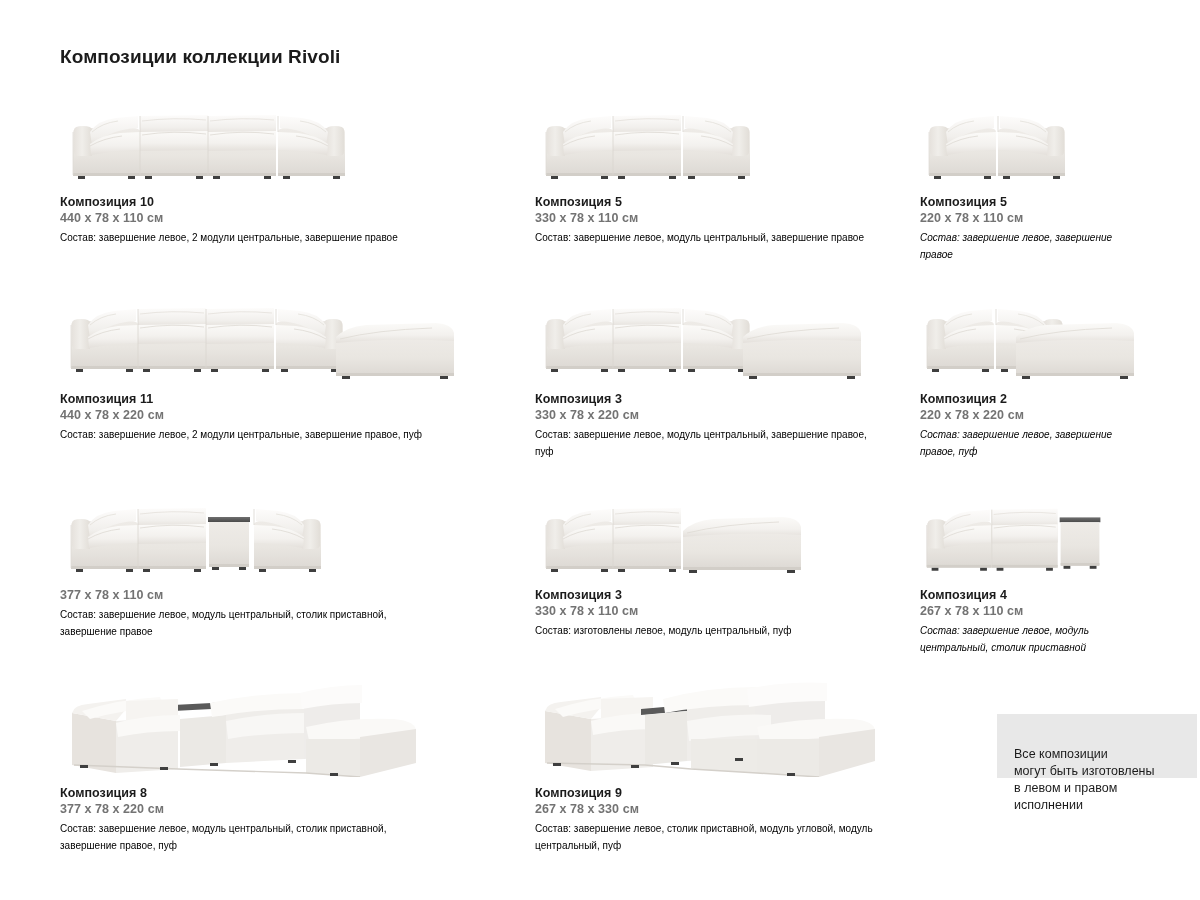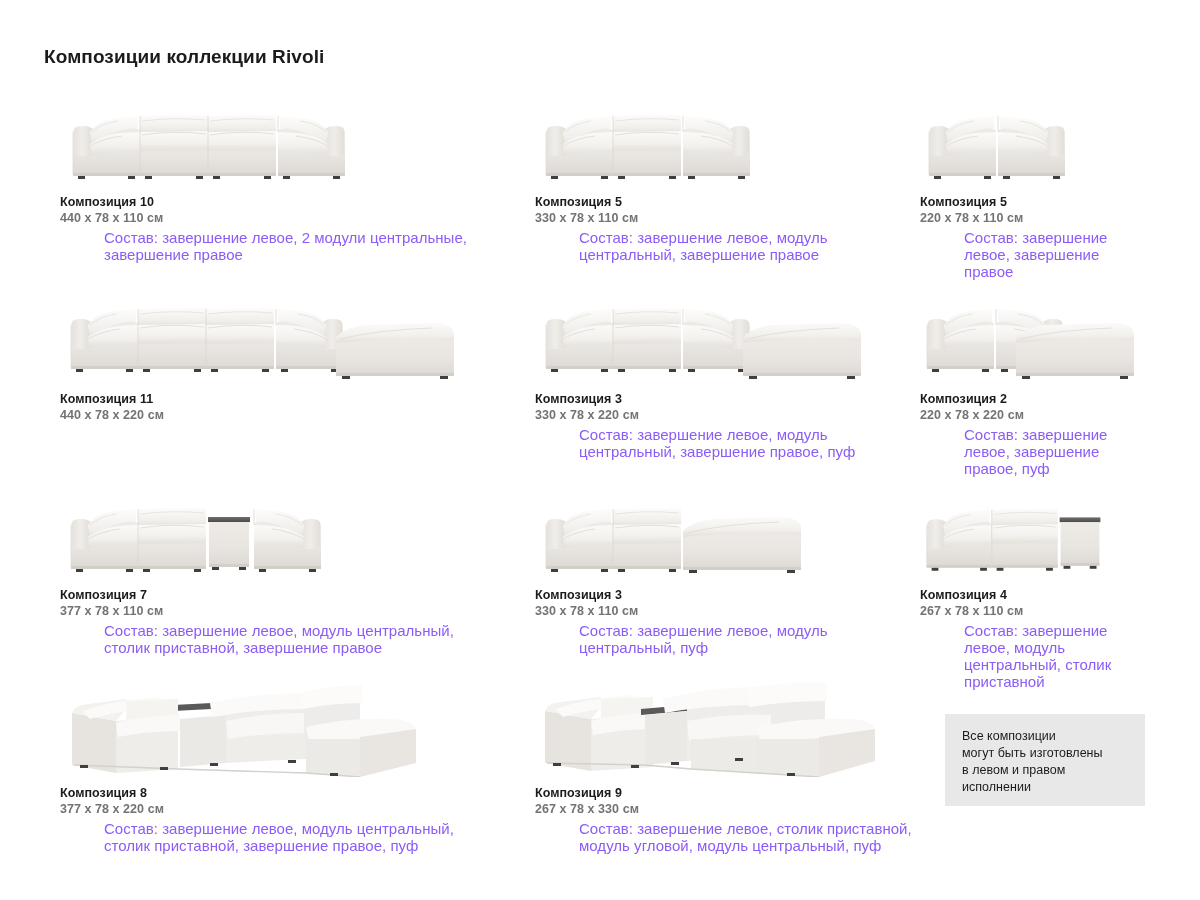--- a/index.html
+++ b/index.html
@@ -8,21 +8,21 @@
     width:1200px;height:900px;
     background:#ffffff;
     font-family:"Liberation Sans","DejaVu Sans",sans-serif;
     color:#1c1c1c;
     overflow:hidden;
     -webkit-font-smoothing:antialiased;
   }
   .page{position:relative;width:1200px;height:900px;box-sizing:border-box;}
 
   .page-title{
-    position:absolute;left:44px;top:46px;
+    position:absolute;left:60px;top:46px;
     font-size:19px;font-weight:700;letter-spacing:.1px;color:#1b1b1b;
   }
 
   .grid{
     position:absolute;left:60px;top:88px;
     width:1085px;
   }
   .row{display:flex;width:1085px;}
   .row-1{height:197px;}
   .row-2{height:196px;}
@@ -46,36 +46,35 @@
   .caption{margin-top:8px;}
   .c-name{
     font-size:12.5px;font-weight:700;color:#1b1b1b;
     line-height:16px;letter-spacing:.05px;
   }
   .c-dims{
     font-size:12.5px;font-weight:700;color:#737373;
     line-height:17px;letter-spacing:.05px;
   }
   .c-desc{
-    font-size:15px;font-weight:400;color:#8b5cf6;
+    font-size:10px;font-weight:400;color:#000000;
     line-height:17px;letter-spacing:.02px;
     margin-top:2px;
     max-width:100%;
-    margin-left:44px;
   }
   .col-a .c-desc{max-width:378px;}
   .col-b .c-desc{max-width:352px;}
-  .col-c .c-desc{max-width:228px;}
+  .col-c .c-desc{max-width:228px;font-style:italic;}
 
   .info-box{
-    position:absolute;left:945px;top:714px;
-    width:200px;height:92px;
+    position:absolute;left:997px;top:714px;
+    width:200px;height:64px;
     background:#e8e8e8;
     box-sizing:border-box;
-    padding:14px 16px 0 17px;
+    padding:32px 16px 0 17px;
   }
   .info-box .info-line{
     font-size:12.5px;line-height:17px;color:#1b1b1b;font-weight:400;
     letter-spacing:.02px;white-space:nowrap;
   }
 </style>
 </head>
 <body>
 
 <div class="page">
@@ -232,20 +231,21 @@
               <use href="#modCenter" x="70" y="0"></use>
               <use href="#modCenter" x="138" y="0"></use>
               <use href="#modRightArm" x="206" y="0"></use>
               <use href="#modOttoman" x="268" y="24"></use>
             </g>
           </svg>
         </div>
         <div class="caption">
           <div class="c-name">Композиция 11</div>
           <div class="c-dims">440 x 78 x 220 см</div>
+          <div class="c-desc">Состав: завершение левое, 2 модули центральные, завершение правое, пуф</div>
         </div>
       </div>
 
       <div class="col col-b">
         <div class="figure">
           <svg width="340" height="98" viewBox="0 0 340 98">
             <g transform="translate(8,10)">
               <use href="#modLeftArm" x="0" y="0"></use>
               <use href="#modCenter" x="70" y="0"></use>
               <use href="#modRightArm" x="138" y="0"></use>
@@ -285,40 +285,39 @@
           <svg width="350" height="98" viewBox="0 0 350 98">
             <g transform="translate(8,14)">
               <use href="#modLeftArm" x="0" y="0"></use>
               <use href="#modCenter" x="70" y="0"></use>
               <use href="#modTable" x="140" y="16"></use>
               <use href="#modRightArm" x="184" y="0"></use>
             </g>
           </svg>
         </div>
         <div class="caption">
-          <div class="c-name">Композиция 7</div>
           <div class="c-dims">377 x 78 x 110 см</div>
           <div class="c-desc">Состав: завершение левое, модуль центральный, столик приставной, завершение правое</div>
         </div>
       </div>
 
       <div class="col col-b">
         <div class="figure">
           <svg width="330" height="98" viewBox="0 0 330 98">
             <g transform="translate(8,14)">
               <use href="#modLeftArm" x="0" y="0"></use>
               <use href="#modCenter" x="70" y="0"></use>
               <use href="#modOttoman" x="140" y="18"></use>
             </g>
           </svg>
         </div>
         <div class="caption">
           <div class="c-name">Композиция 3</div>
           <div class="c-dims">330 x 78 x 110 см</div>
-          <div class="c-desc">Состав: завершение левое, модуль центральный, пуф</div>
+          <div class="c-desc">Состав: изготовлены левое, модуль центральный, пуф</div>
         </div>
       </div>
 
       <div class="col col-c">
         <div class="figure">
           <svg width="232" height="98" viewBox="0 0 232 98">
             <g transform="translate(4,14)">
               <use href="#modLeftArm" x="0" y="0"></use>
               <use href="#modCenter" x="70" y="0"></use>
               <use href="#modTable" x="140" y="16"></use>

